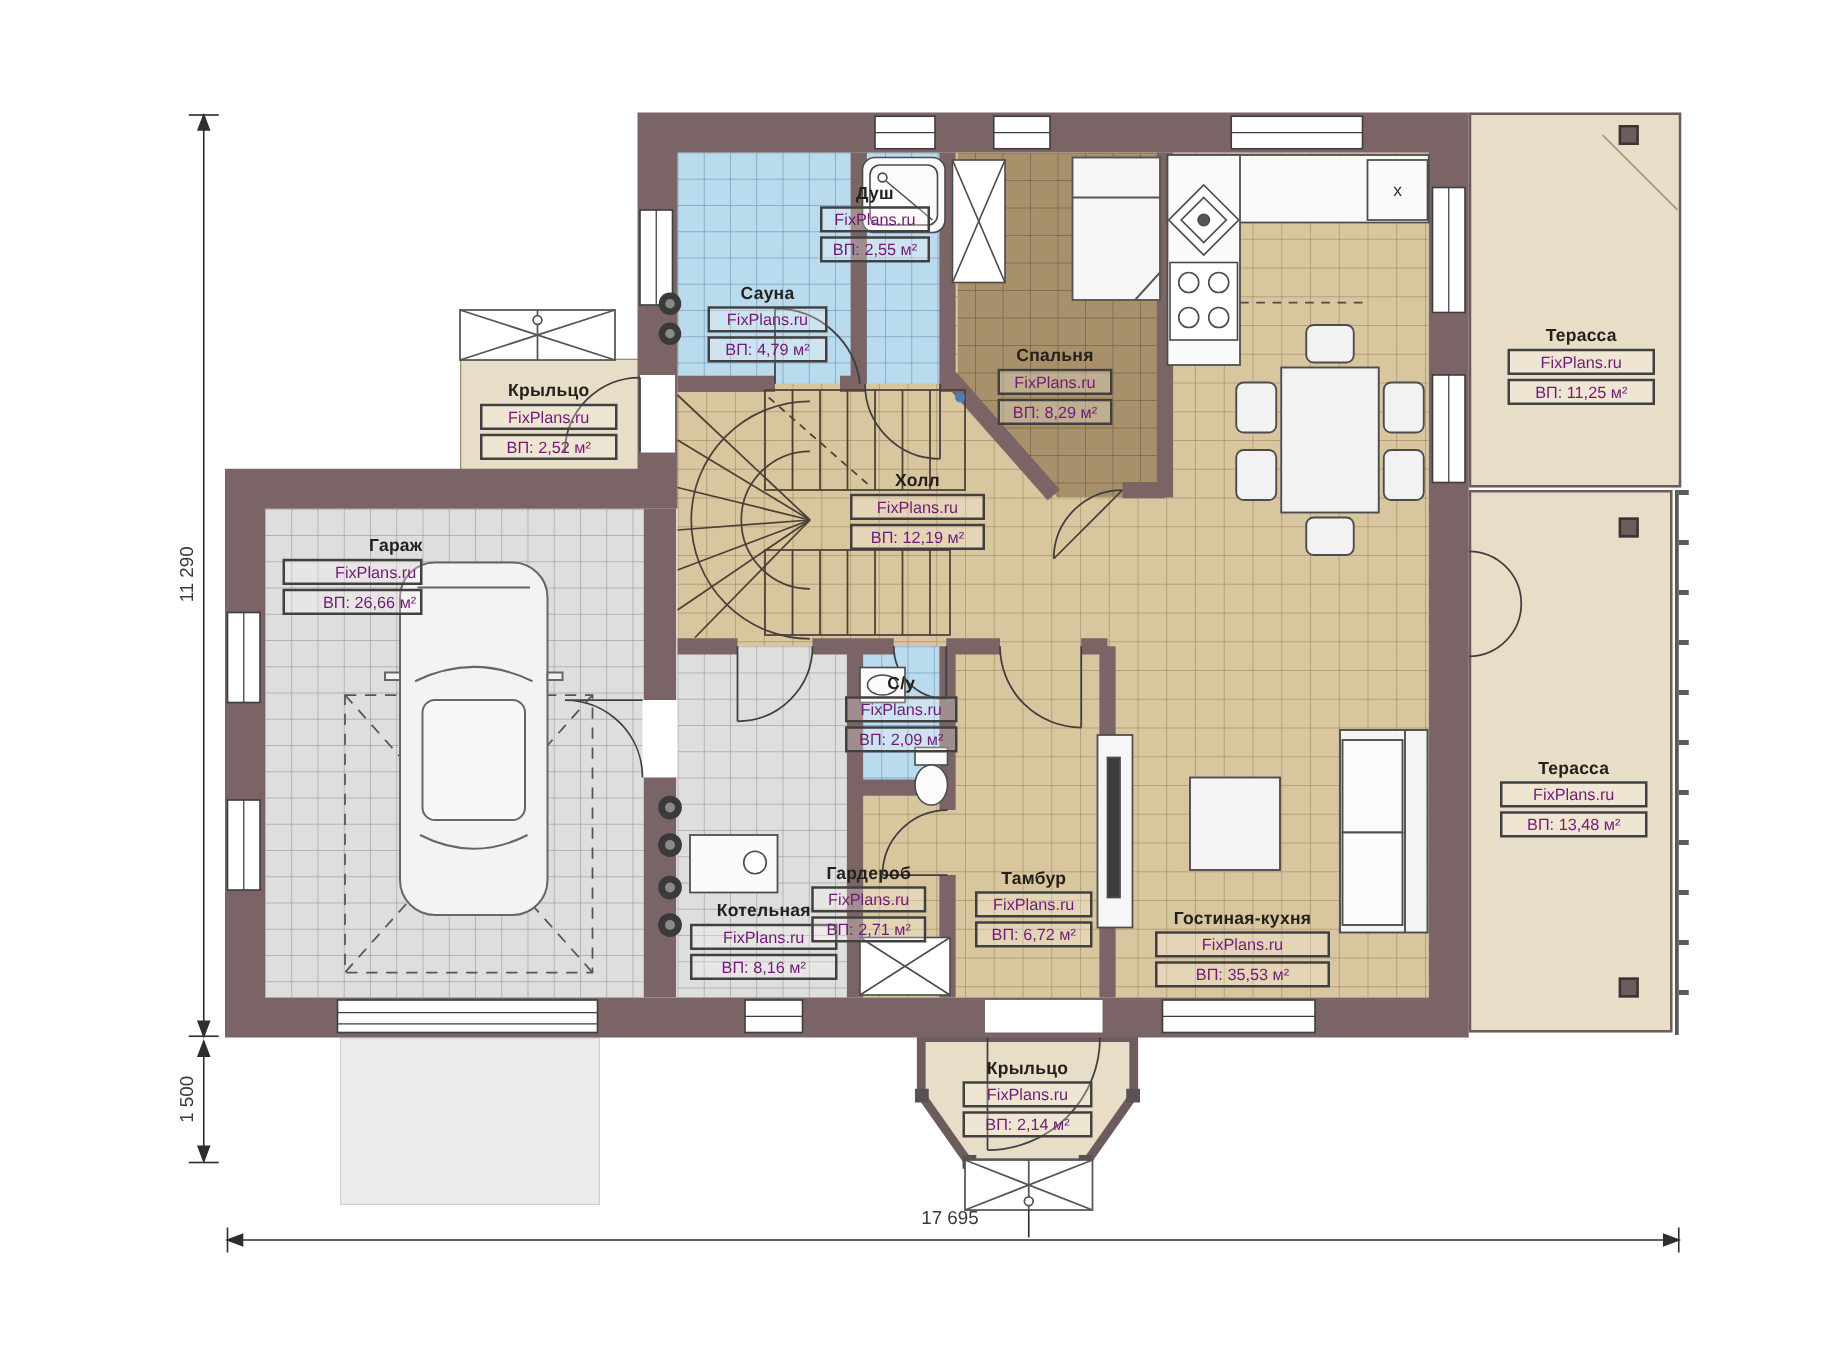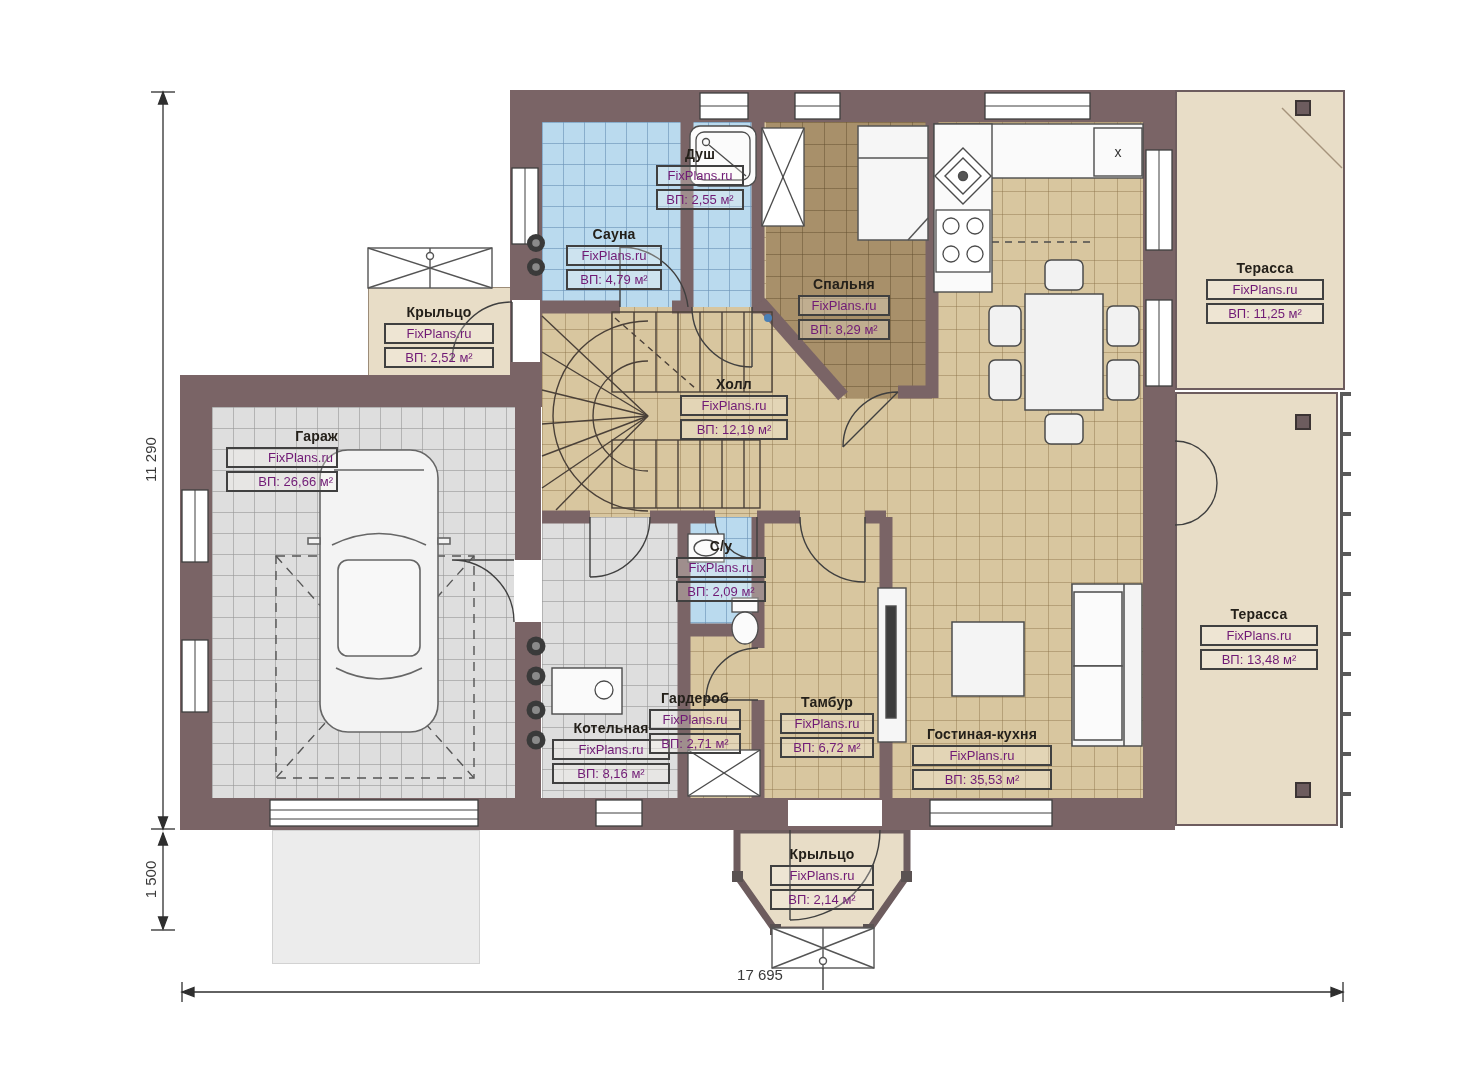--- a/index.html
+++ b/index.html
@@ -360,21 +360,21 @@
   <div class="room-label" style="left:649px;top:690px;width:92px;">
     <div class="rl-name">Гардероб</div>
     <div class="rl-box">FixPlans.ru</div>
     <div class="rl-box">ВП: 2,71 м²</div>
   </div>
   <div class="room-label" style="left:780px;top:694px;width:94px;">
     <div class="rl-name">Тамбур</div>
     <div class="rl-box">FixPlans.ru</div>
     <div class="rl-box">ВП: 6,72 м²</div>
   </div>
-  <div class="room-label" style="left:912px;top:726px;width:140px;">
+  <div class="room-label" style="left:912px;top:726px;width:140px;padding-left:12px;">
     <div class="rl-name">Гостиная-кухня</div>
     <div class="rl-box">FixPlans.ru</div>
     <div class="rl-box">ВП: 35,53 м²</div>
   </div>
   <div class="room-label" style="left:770px;top:846px;width:104px;">
     <div class="rl-name">Крыльцо</div>
     <div class="rl-box">FixPlans.ru</div>
     <div class="rl-box">ВП: 2,14 м²</div>
   </div>
 

